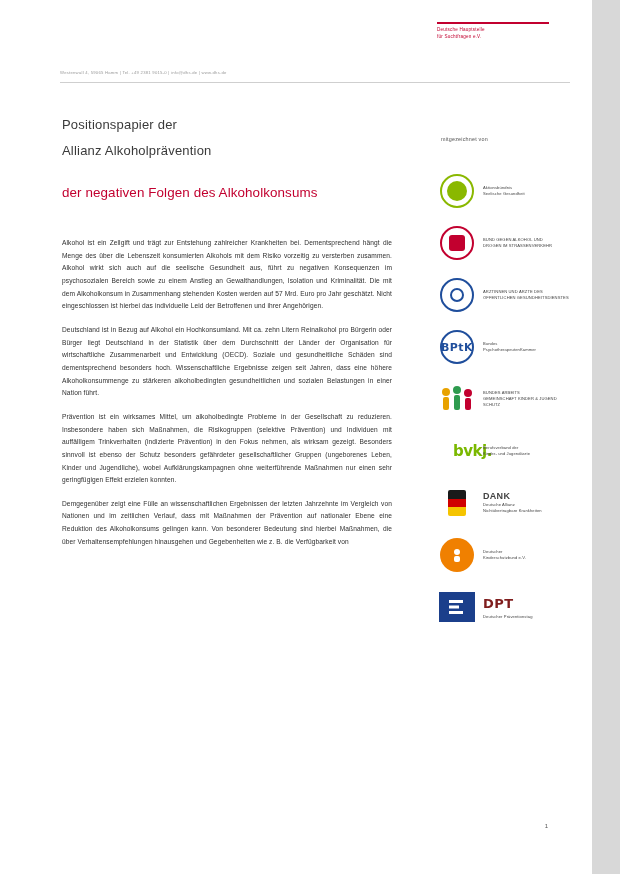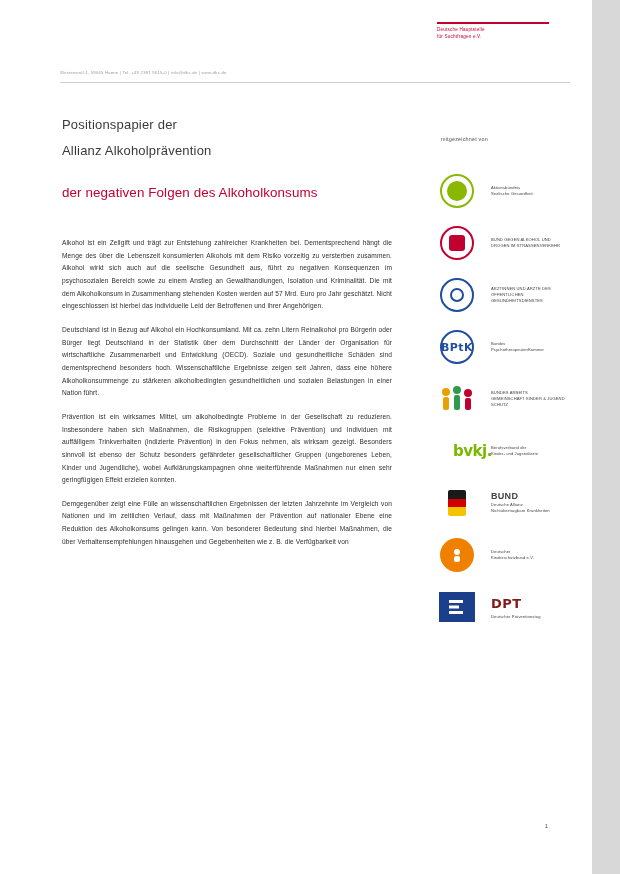--- a/index.html
+++ b/index.html
@@ -127,21 +127,21 @@
   .sup-item {
     display: flex;
     align-items: center;
     height: 46px;
     margin-bottom: 6px;
   }
   .sup-mark {
     flex: 0 0 auto;
     width: 40px;
     height: 40px;
-    margin-right: 14px;
+    margin-right: 6px;
     display: flex;
     align-items: center;
     justify-content: center;
   }
   .sup-text {
     font-size: 4.1px;
     line-height: 1.5;
     color: #444;
     letter-spacing: 0.1px;
   }
@@ -321,21 +321,21 @@
 
     <div class="sup-item">
       <div class="sup-mark">
         <div class="flag">
           <i style="background:#1a1a1a"></i>
           <i style="background:#d00000"></i>
           <i style="background:#f5c400"></i>
         </div>
       </div>
       <div class="sup-text">
-        <span class="big">BUND</span>
+        <span class="big">DANK</span>
         <span>Deutsche Allianz</span><br>
         <span>Nichtübertragbare Krankheiten</span>
       </div>
     </div>
 
     <div class="sup-item">
       <div class="sup-mark">
         <div class="circle" style="background:#f08000">
           <svg width="18" height="18" viewBox="0 0 18 18">
               <circle cx="9" cy="6" r="3" fill="#ffffff"></circle>

